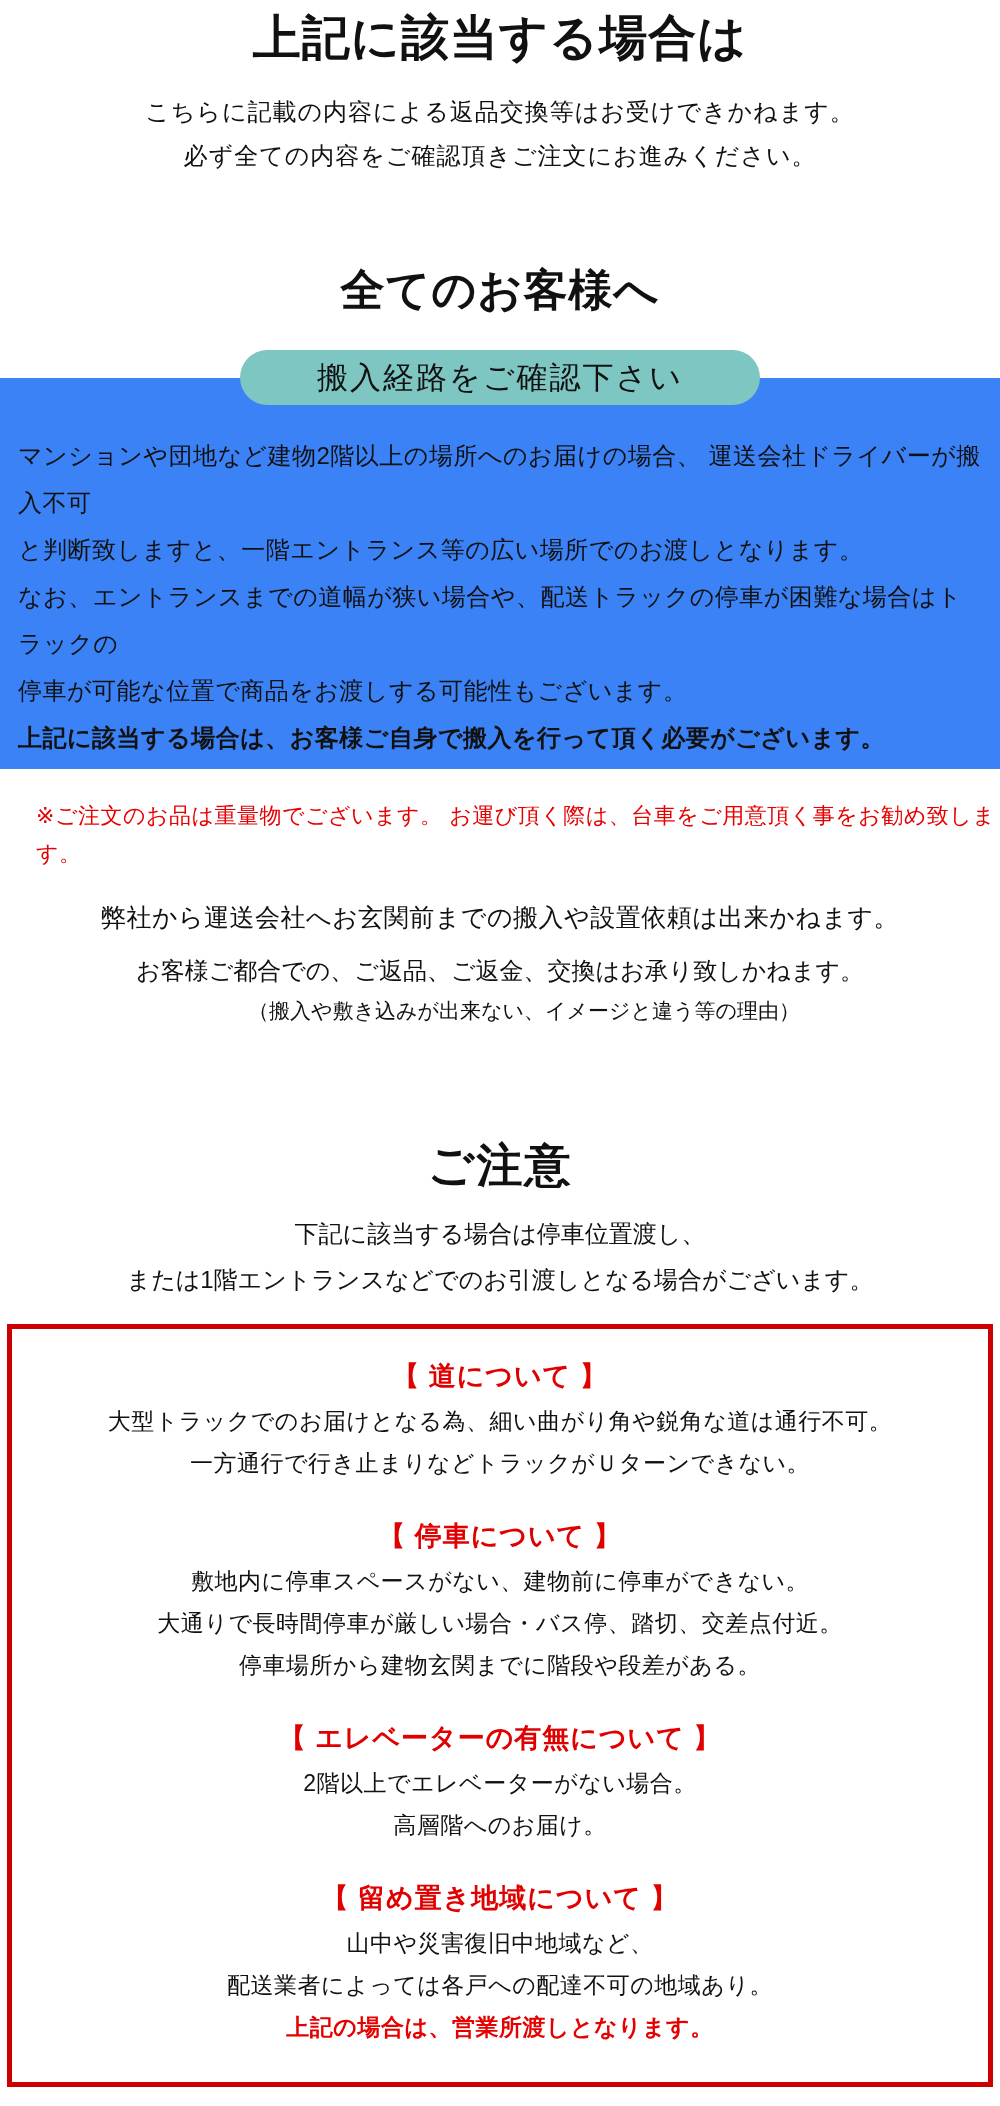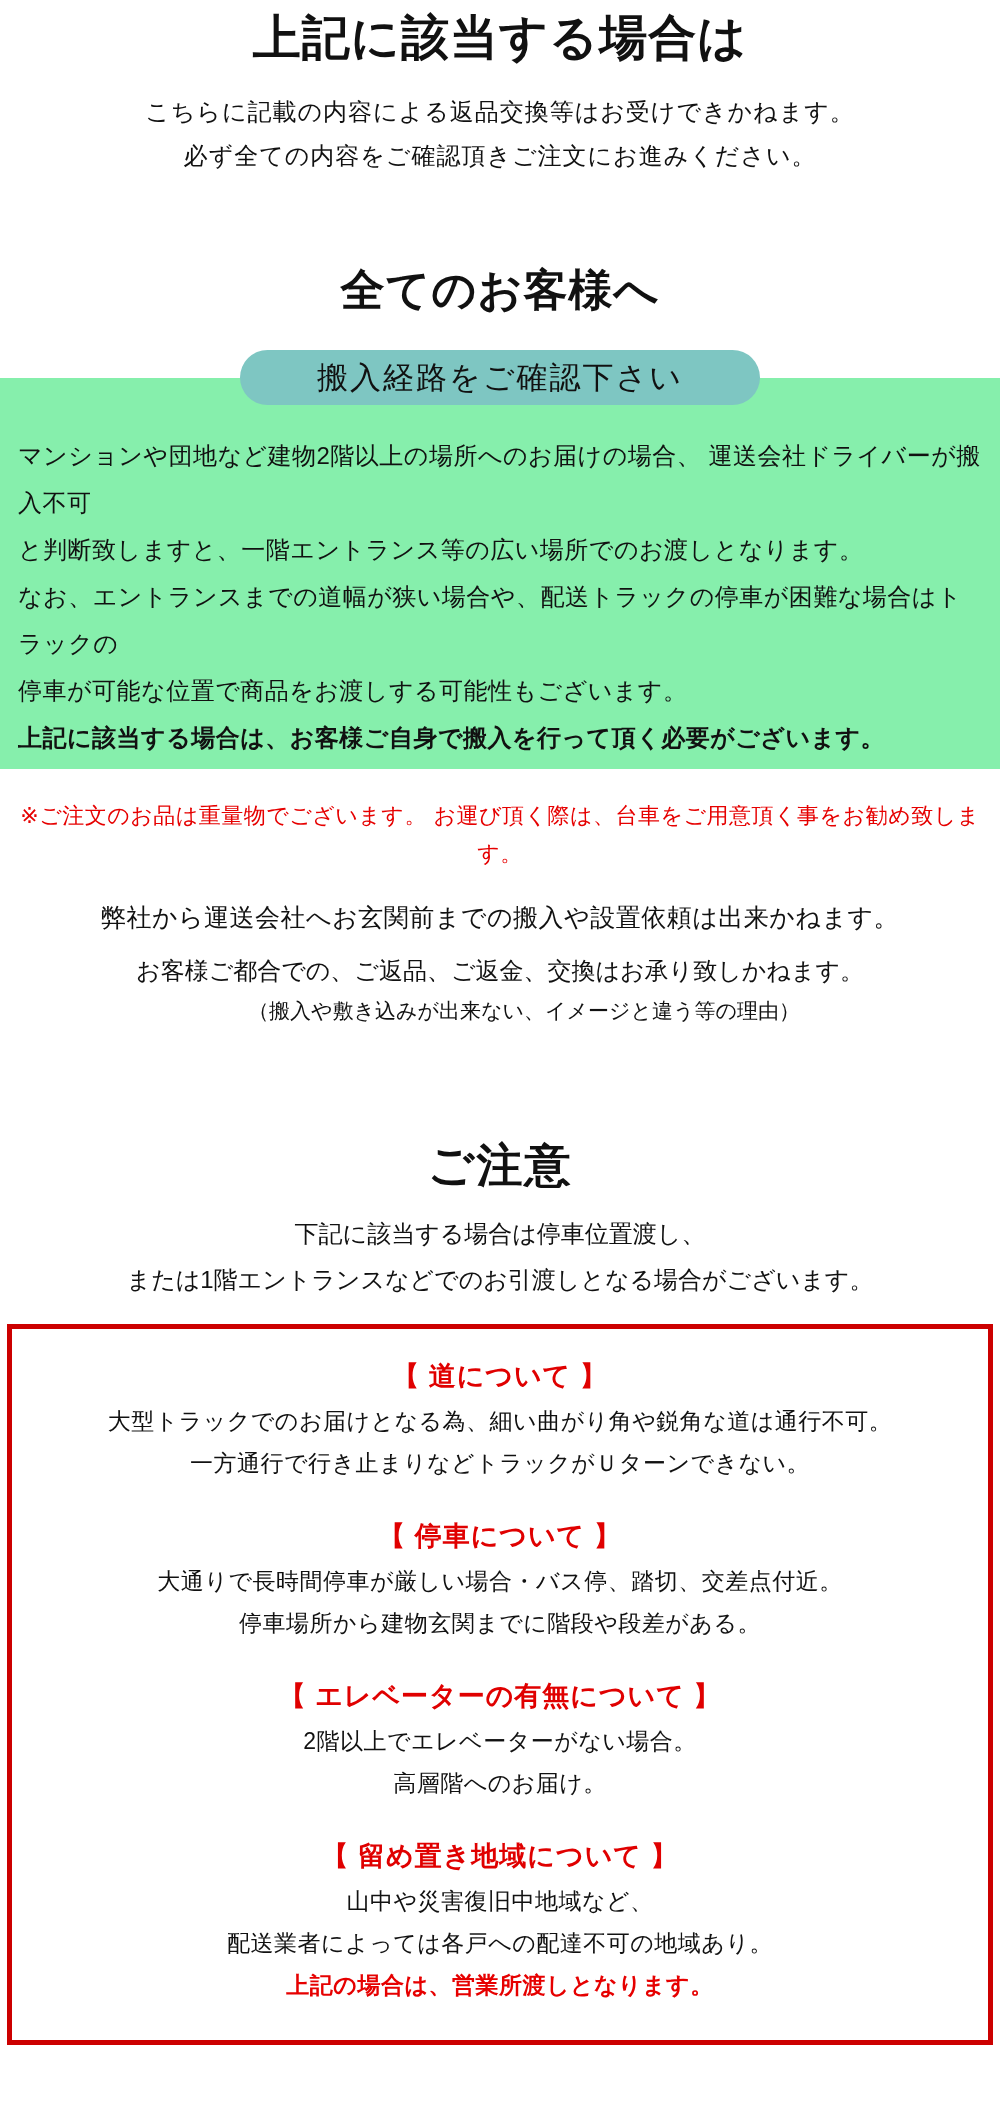--- a/index.html
+++ b/index.html
@@ -23,21 +23,21 @@
     border-radius:28px;
     text-align:center;font-size:31px;line-height:55px;letter-spacing:2px;color:#111;
   }
   .carry-box{
     position:relative;z-index:1;
     padding:54px 18px 8px;
     font-size:24px;line-height:47px;letter-spacing:0.5px;
   }
   .carry-box p{margin:0;}
   .carry-box .bold-line{font-weight:bold;}
-  .red-notes{margin:28px 0 0;text-align:center;font-size:22px;line-height:38px;letter-spacing:0.5px;}
+  .red-notes{margin:28px 0 0;text-align:left;font-size:22px;line-height:38px;letter-spacing:0.5px;padding-left:36px;}
   .red-notes p{margin:0;}
   .note-1{margin:24px 0 0;text-align:center;font-size:25px;line-height:40px;letter-spacing:0.5px;}
   .note-2{margin:14px 0 0;text-align:center;font-size:24px;line-height:40px;}
   .note-3{margin:3px 0 0;text-align:center;font-size:21px;line-height:34px;padding-left:48px;}
   .caution-heading{
     margin:110px 0 0;text-align:center;
     font-size:46px;line-height:54px;font-weight:bold;letter-spacing:2px;
   }
   .caution-intro{margin:19px 0 0;text-align:center;font-size:24px;line-height:46px;}
   .caution-intro p{margin:0;}
@@ -63,21 +63,21 @@
 
   <div class="intro">
     <div>こちらに記載の内容による返品交換等はお受けできかねます。</div>
     <div>必ず全ての内容をご確認頂きご注文にお進みください。</div>
   </div>
 
   <h2 class="all-heading">全てのお客様へ</h2>
 
   <div class="badge" id="carry-badge" style="background: rgb(126, 198, 194);">搬入経路をご確認下さい</div>
 
-  <div class="carry-box" id="carry-box" style="background: #86efac;">
+  <div class="carry-box" id="carry-box" style="background: #3b82f6;">
     <p>マンションや団地など建物2階以上の場所へのお届けの場合、 運送会社ドライバーが搬入不可</p>
     <p>と判断致しますと、一階エントランス等の広い場所でのお渡しとなります。</p>
     <p>なお、エントランスまでの道幅が狭い場合や、配送トラックの停車が困難な場合はトラックの</p>
     <p>停車が可能な位置で商品をお渡しする可能性もございます。</p>
     <p class="bold-line">上記に該当する場合は、お客様ご自身で搬入を行って頂く必要がございます。</p>
   </div>
 
   <div class="red-notes" id="red-notes" style="color: rgb(230, 0, 0);">
     <p>※ご注文のお品は重量物でございます。 お運び頂く際は、台車をご用意頂く事をお勧め致します。</p>
   </div>
@@ -96,20 +96,21 @@
   <div class="caution-box" id="caution-box" style="border: 5px solid rgb(204, 0, 0);">
 
     <div class="c-section">
       <h3 style="color: rgb(224, 0, 0);">【  道について  】</h3>
       <p>大型トラックでのお届けとなる為、細い曲がり角や鋭角な道は通行不可。</p>
       <p>一方通行で行き止まりなどトラックがＵターンできない。</p>
     </div>
 
     <div class="c-section">
       <h3 style="color: rgb(224, 0, 0);">【  停車について  】</h3>
+      <p>敷地内に停車スペースがない、建物前に停車ができない。</p>
       <p>大通りで長時間停車が厳しい場合・バス停、踏切、交差点付近。</p>
       <p>停車場所から建物玄関までに階段や段差がある。</p>
     </div>
 
     <div class="c-section">
       <h3 style="color: rgb(224, 0, 0);">【  エレベーターの有無について  】</h3>
       <p>2階以上でエレベーターがない場合。</p>
       <p>高層階へのお届け。</p>
     </div>
 

